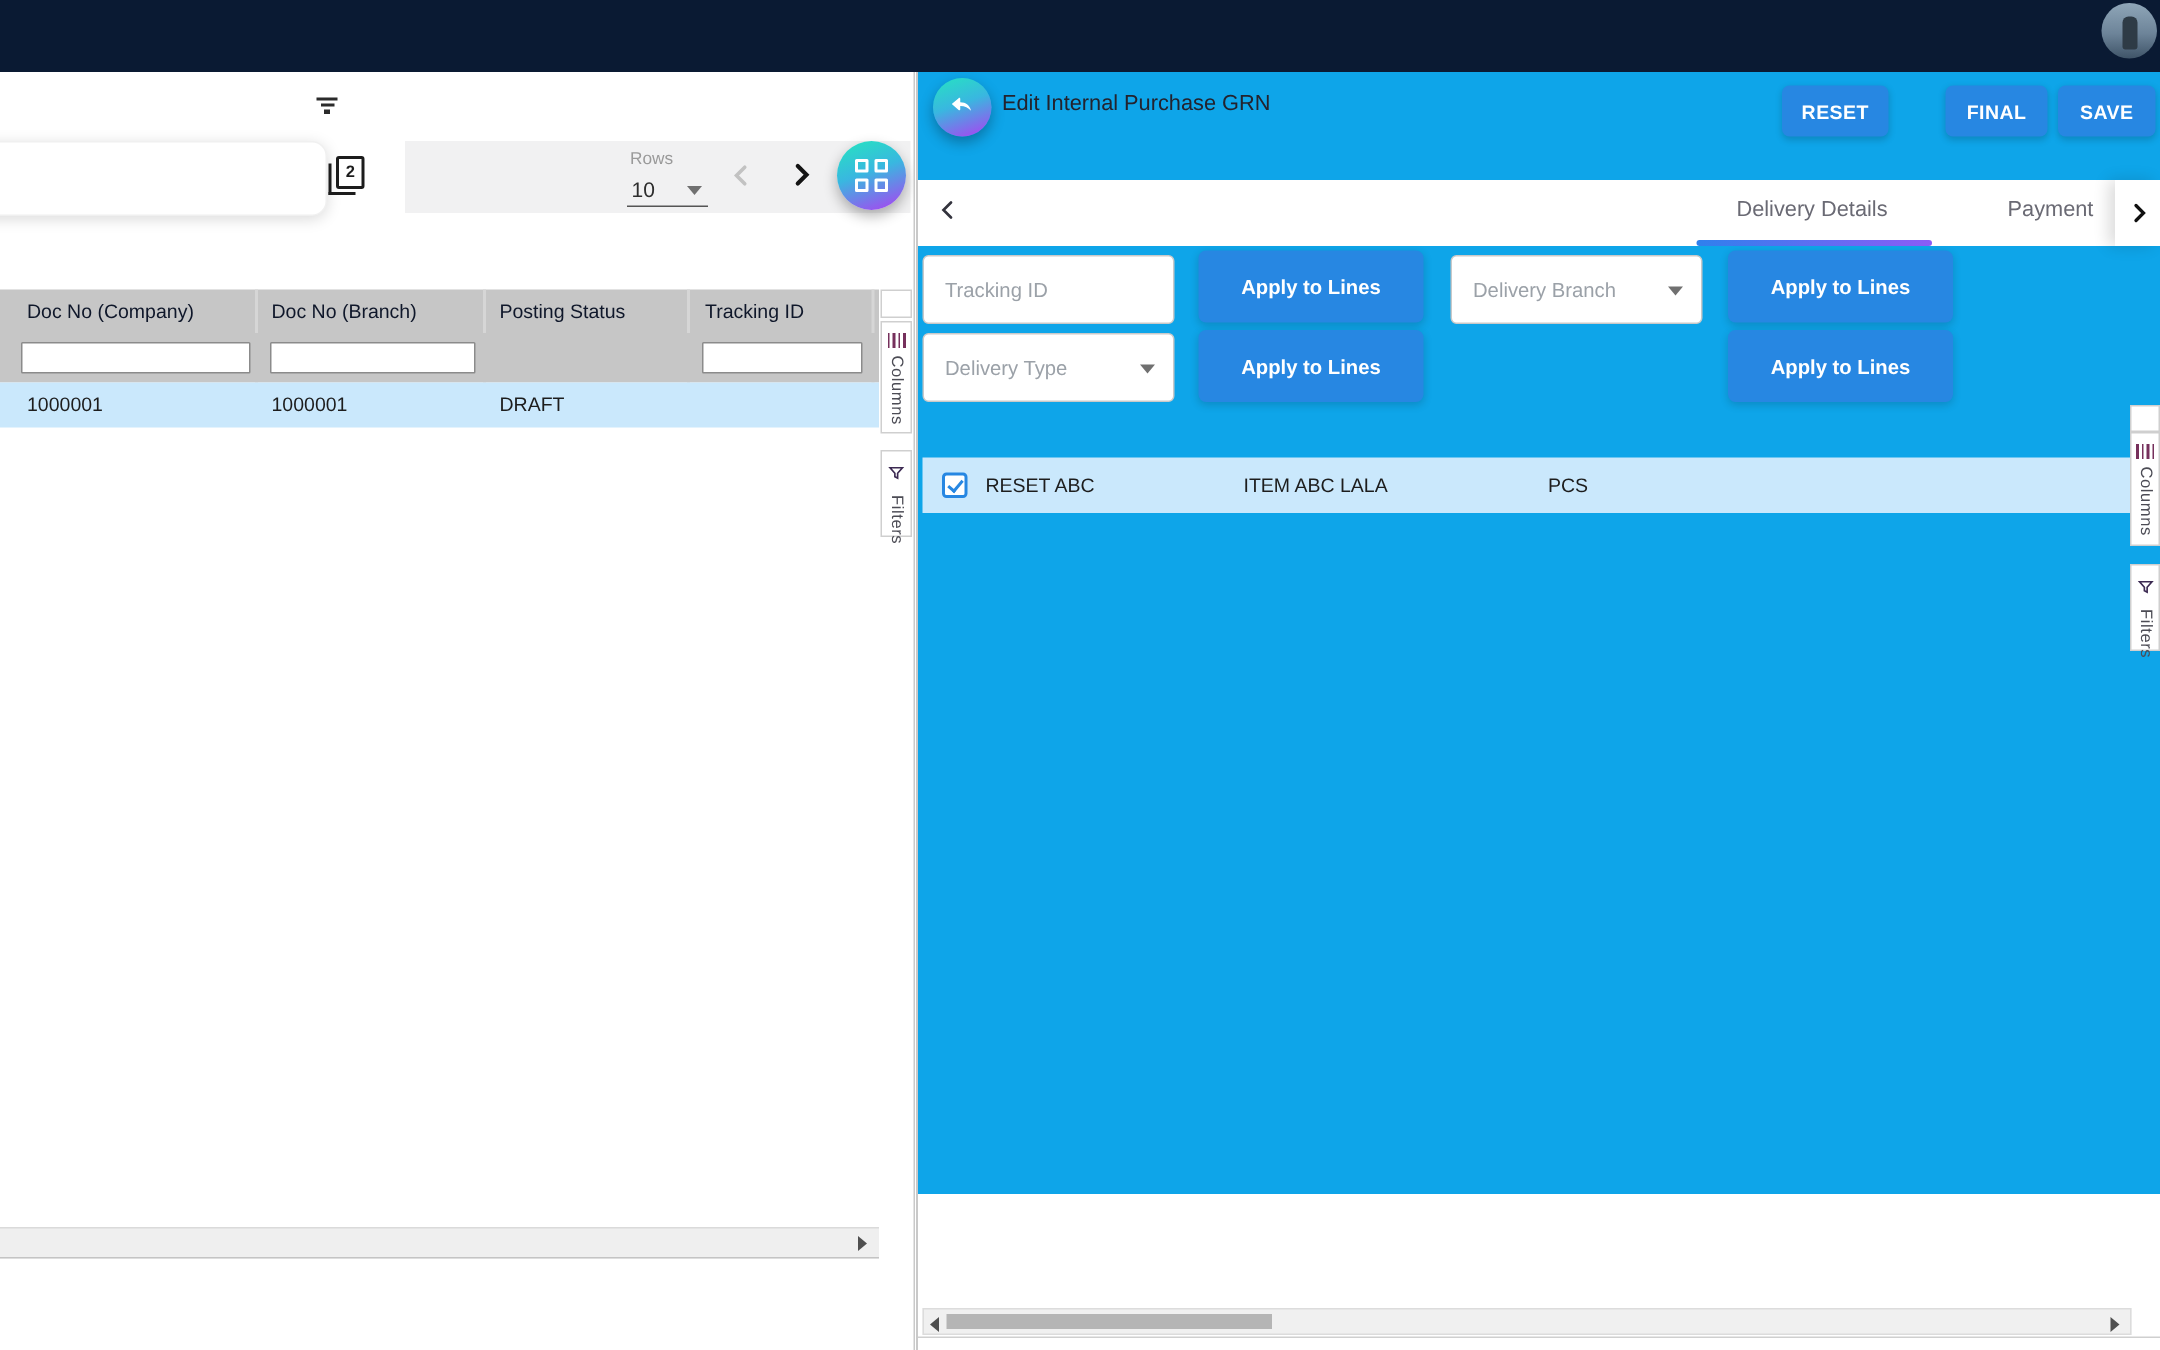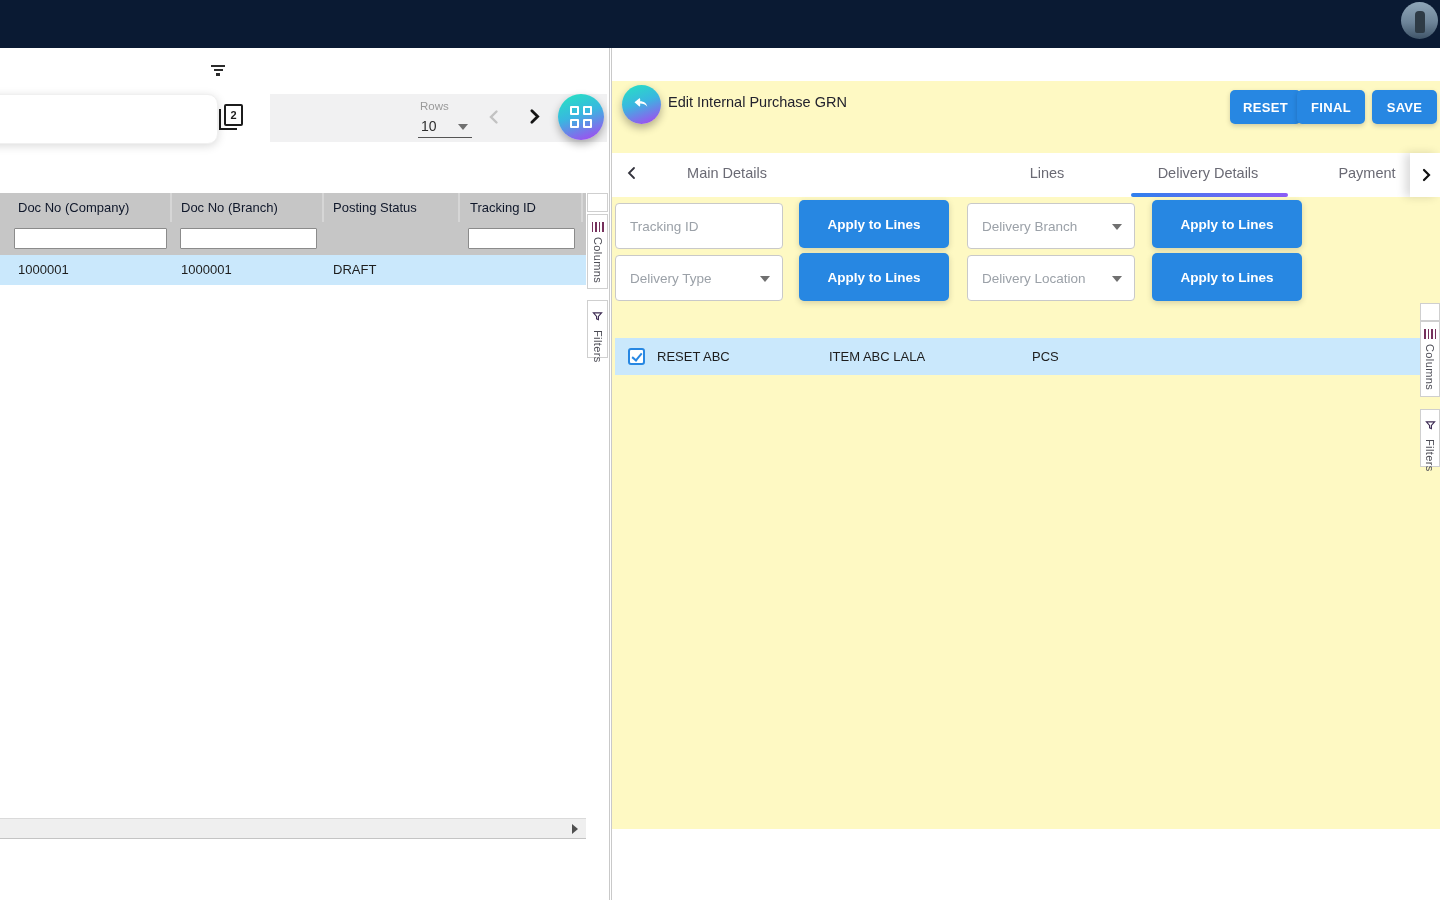--- a/index.html
+++ b/index.html
@@ -10,21 +10,21 @@
   .topbar{position:absolute;left:0;top:0;width:1440px;height:48px;background:#0a1a33;}
   .avatar{position:absolute;top:2px;right:2px;width:37px;height:37px;border-radius:50%;
           background:linear-gradient(180deg,#8fa6b8 0%,#6d8499 55%,#3f5468 100%);overflow:hidden;border:0;}
   .avatar::after{content:"";position:absolute;left:14px;top:9px;width:10px;height:22px;
           background:#2e3b46;border-radius:4px 4px 2px 2px;}
 
   
   .left-panel{position:absolute;left:0;top:48px;width:609px;height:852px;background:#fff;}
   .panel-divider{position:absolute;left:609px;top:48px;width:3px;height:852px;
           background:linear-gradient(90deg,#c9c9c9 0 1px,#fff 1px 2px,#c9c9c9 2px 3px);}
-  .right-panel{position:absolute;left:612px;top:48px;width:828px;height:748px;background:#fef9c3;margin-top:33px;}
+  .right-panel{position:absolute;left:612px;top:48px;width:828px;height:748px;background:#0ea5e9;}
 
   
   .search-box{position:absolute;left:-24px;top:46px;width:240px;height:48px;background:#fff;
           border:1px solid #f0f0f0;border-radius:10px;box-shadow:0 2px 10px rgba(0,0,0,.15);}
   .search-input{position:absolute;left:30px;top:8px;width:150px;height:30px;border:0;outline:none;
           font:13px "Liberation Sans",sans-serif;}
   .filter-lines{position:absolute;left:210px;top:17px;width:16px;height:14px;cursor:pointer;}
   .filter-lines i{display:block;background:#2b2b2b;height:2px;margin:0 auto 2px;}
   .filter-lines i:nth-child(1){width:14px;}
   .filter-lines i:nth-child(2){width:9px;}
@@ -83,21 +83,21 @@
 
   
   .back-btn{position:absolute;left:10px;top:4px;width:39px;height:39px;border-radius:50%;border:0;cursor:pointer;
           background:linear-gradient(160deg,#2ad9c8 10%,#39b7e0 45%,#9f4ef0 92%);
           box-shadow:0 4px 9px rgba(0,0,0,.3);}
   .back-btn svg{position:absolute;left:8px;top:9px;}
   .rp-title{position:absolute;left:56px;top:13px;font-size:14.5px;color:#23232e;}
   .act-btn{position:absolute;top:9px;height:34px;background:#2787e2;color:#fff;border:0;border-radius:5px;
           font:bold 13px "Liberation Sans",sans-serif;letter-spacing:.3px;cursor:pointer;
           box-shadow:0 2px 5px rgba(0,0,0,.18);}
-  .btn-reset{left:618px;width:71px;}
+  .btn-reset{left:576px;width:71px;}
   .btn-final{left:685px;width:68px;}
   .btn-save{left:760px;width:65px;}
 
   
   .tabbar{position:absolute;left:0;top:72px;width:828px;height:44px;background:#fff;}
   .tab-chevron{position:absolute;top:13px;cursor:pointer;}
   .tab-item{position:absolute;top:0;height:44px;line-height:40px;font-size:14.5px;color:#6a6a74;
           text-align:center;cursor:pointer;white-space:nowrap;}
   .tab-underline{position:absolute;left:519px;top:40px;width:157px;height:4px;border-radius:2px;
           background:linear-gradient(90deg,#2f80ed,#8b5cf6);}
@@ -239,22 +239,20 @@
     <button class="act-btn btn-reset">RESET</button>
     <button class="act-btn btn-final">FINAL</button>
     <button class="act-btn btn-save">SAVE</button>
 
     <div class="tabbar">
       <span class="tab-chevron" style="left:13px">
         <svg width="14" height="14" viewBox="0 0 14 14">
             <path d="M9 2 4 7l5 5" stroke="#33333d" stroke-width="1.8" fill="none" stroke-linecap="round"></path>
           </svg>
       </span>
-      <span class="tab-item" style="left:50px;width:130px">Main Details</span>
-      <span class="tab-item" style="left:370px;width:130px">Lines</span>
       <span class="tab-item" style="left:531px;width:130px">Delivery Details</span>
       <span class="tab-item" style="left:700px;width:110px">Payment</span>
       <span class="tab-underline"></span>
     </div>
     <div class="tab-scroll-right">
       <svg width="14" height="14" viewBox="0 0 14 14">
           <path d="M5 2l5 5-5 5" stroke="#111" stroke-width="2.2" fill="none" stroke-linecap="round"></path>
         </svg>
     </div>
 
@@ -264,24 +262,20 @@
       <span class="sel-text">Delivery Branch</span>
       <span class="caret-down"></span>
     </div>
     <button class="apply-btn r1b fb2">Apply to Lines</button>
 
     <div class="f-select r2 fc1">
       <span class="sel-text">Delivery Type</span>
       <span class="caret-down"></span>
     </div>
     <button class="apply-btn r2b fb1">Apply to Lines</button>
-    <div class="f-select r2 fc2">
-      <span class="sel-text">Delivery Location</span>
-      <span class="caret-down"></span>
-    </div>
     <button class="apply-btn r2b fb2">Apply to Lines</button>
 
     <div class="rtable-row">
       <span class="checkbox" style="left:13px;top:10px"></span>
       <span class="rtd" style="left:42px">RESET ABC</span>
       <span class="rtd" style="left:214px">ITEM ABC LALA</span>
       <span class="rtd" style="left:417px">PCS</span>
     </div>
 
     <div class="hscroll-right">

